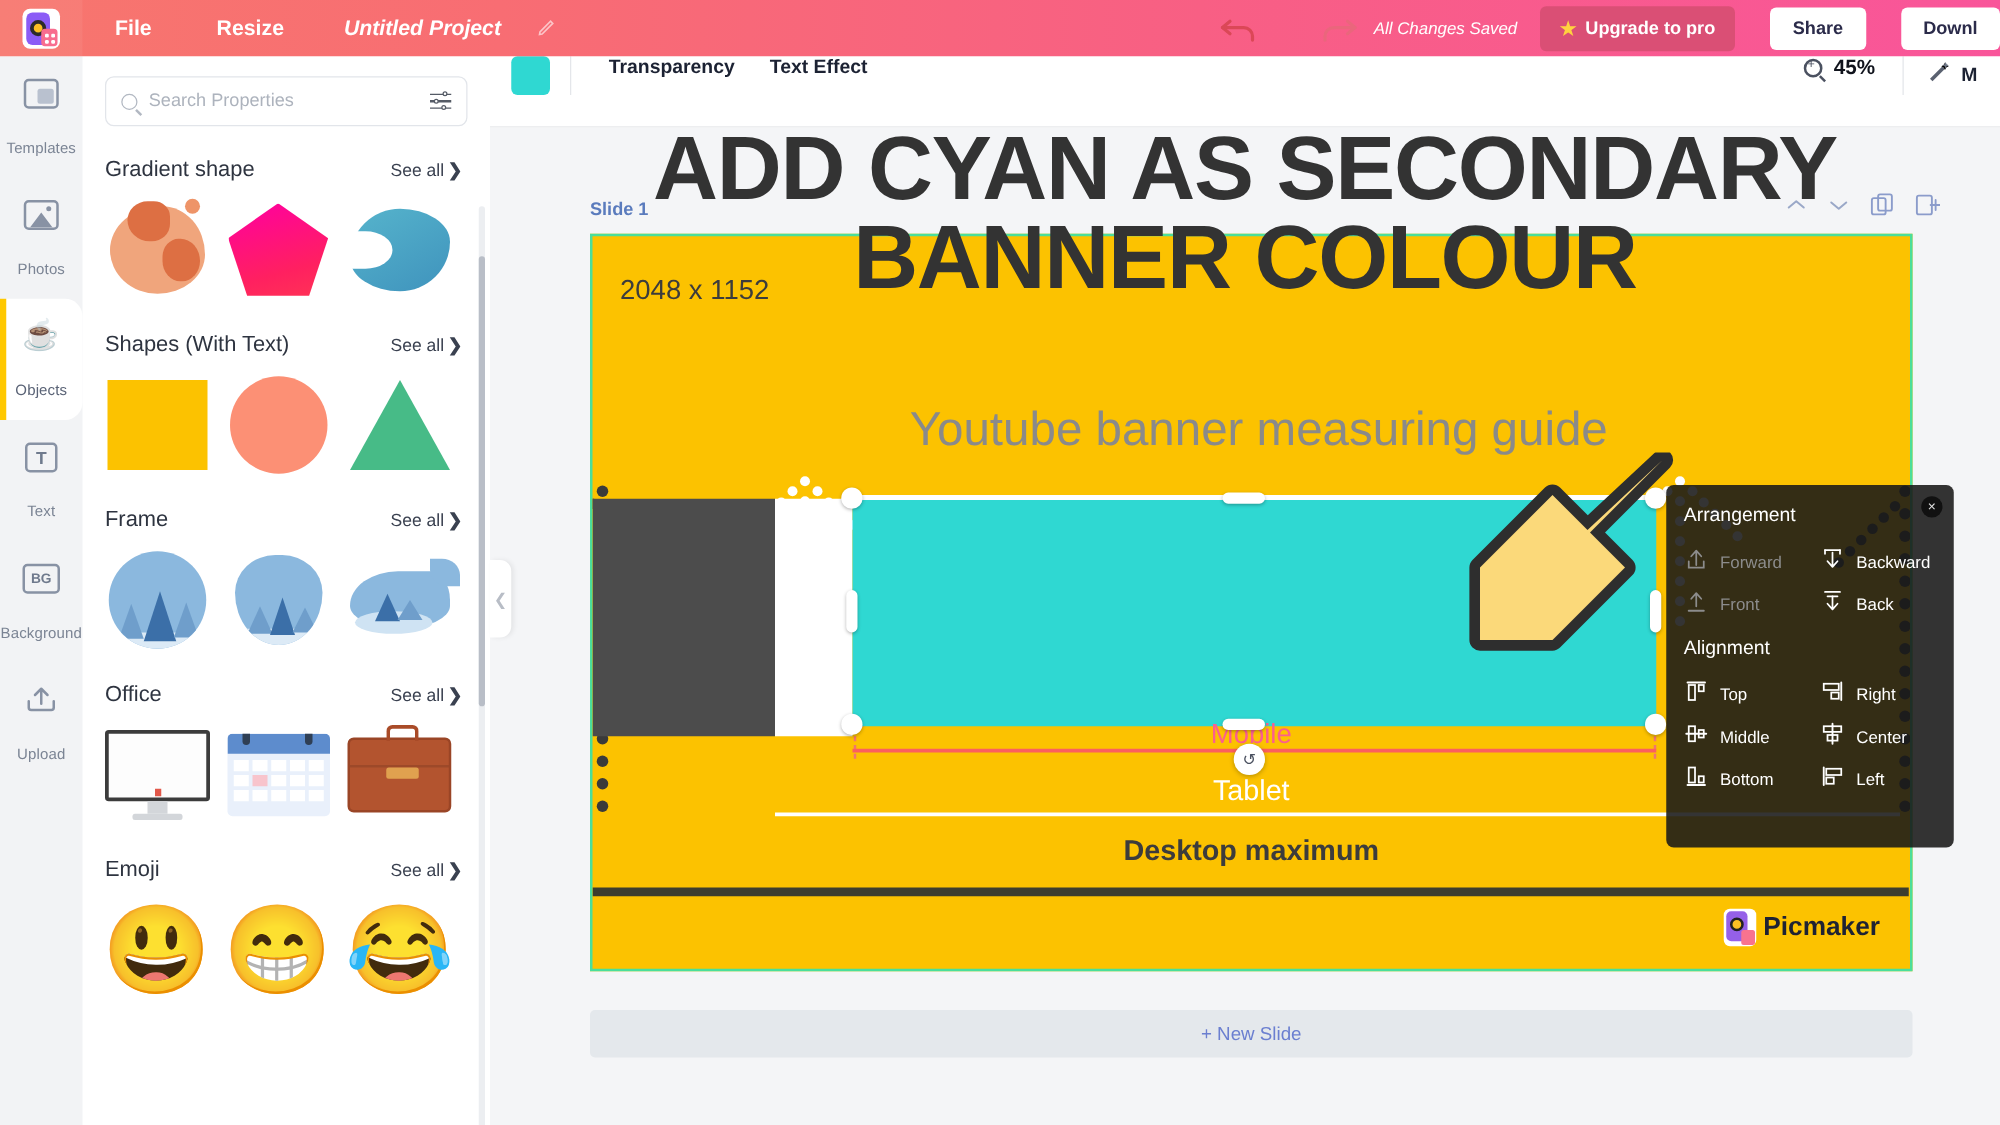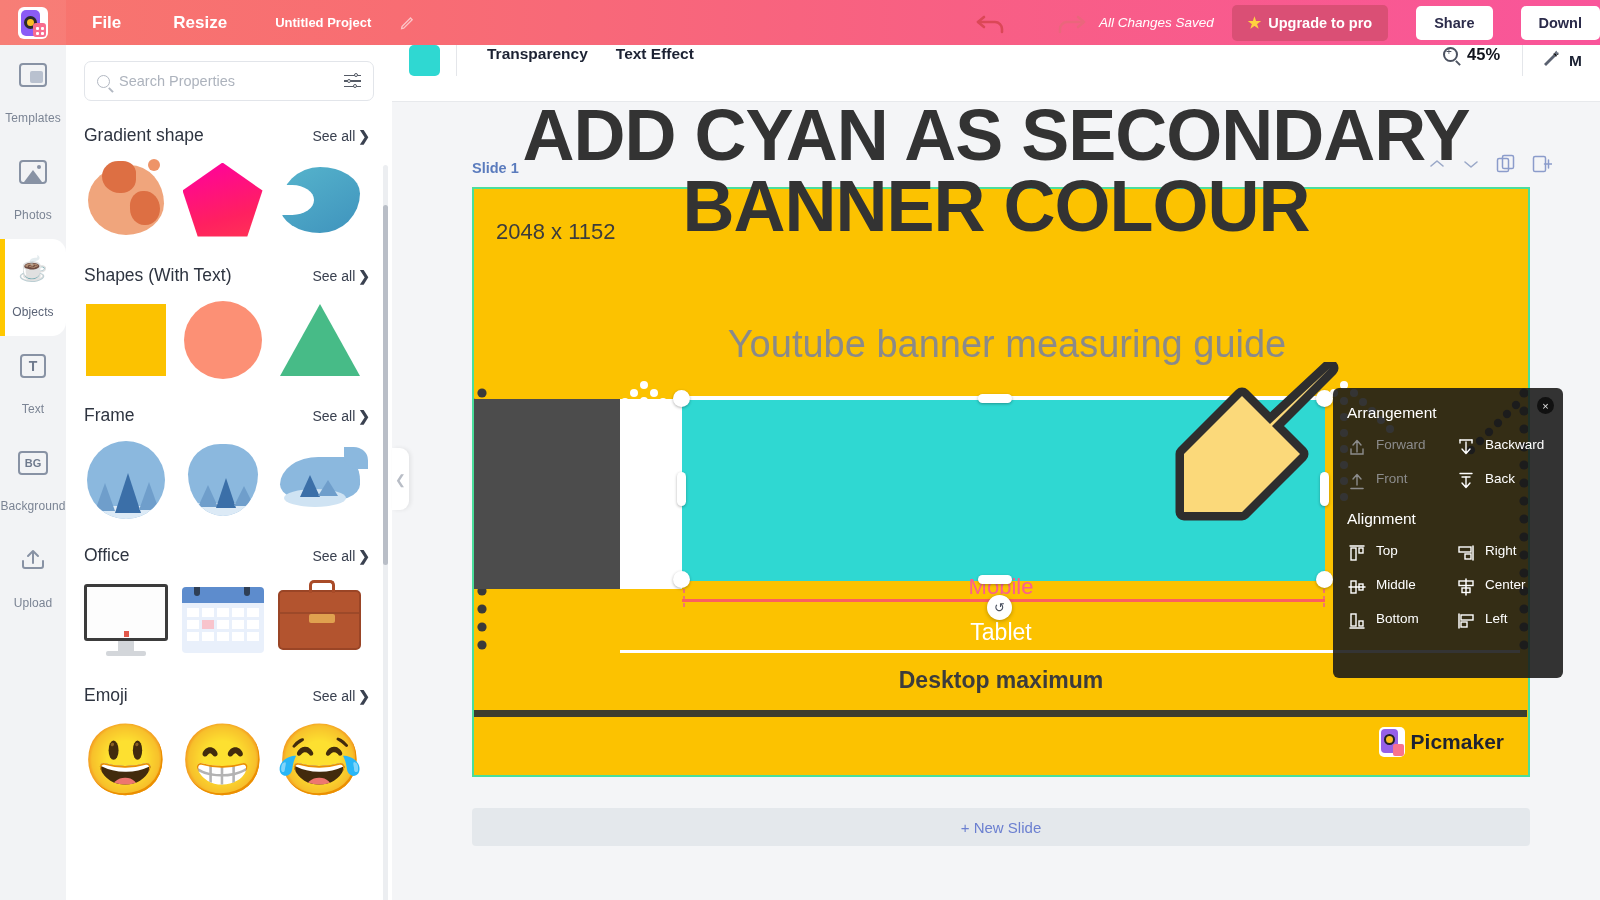--- a/index.html
+++ b/index.html
@@ -47,22 +47,22 @@
     background: #ffffff; border-radius: 1px;
   }
   .logo-mark .lm-pink::before { left: 3px; top: 4px; }
   .logo-mark .lm-pink::after { left: 8px; top: 4px; box-shadow: -5px 5px 0 #ffffff, 0 5px 0 #ffffff; }
 
   .tb-menu {
     color: #ffffff; font-size: 17px; font-weight: 700;
     padding: 0 26px; line-height: 45px; cursor: pointer;
   }
   .tb-title {
-    color: #ffffff; font-size: 13px; font-weight: 700;
-    padding: 0 22px; line-height: 45px;
+    color: #ffffff; font-size: 17px; font-weight: 700;
+    padding: 0 22px; line-height: 45px; font-style: italic;
   }
   .tb-pencil { color: rgba(255,255,255,0.55); font-size: 15px; cursor: pointer; padding: 0 6px; }
   .tb-spacer { flex: 1; }
   .tb-undo-group { display: flex; gap: 44px; align-items: center; margin-right: 12px; }
   .tb-icon-btn { cursor: pointer; opacity: .85; display: flex; align-items: center; }
   .tb-saved {
     color: #ffffff; font-size: 13.5px; font-style: italic;
     margin-right: 18px; white-space: nowrap;
   }
   .btn-upgrade {
@@ -497,21 +497,21 @@
     position: absolute; right: 9px; top: 9px; width: 17px; height: 17px;
     border-radius: 50%; background: #111111; color: #e6e6e6;
     font-size: 11px; display: flex; align-items: center; justify-content: center;
     cursor: pointer;
   }
   .arr-head {
     font-size: 15.5px; font-weight: 400; padding: 16px 0 10px 14px; color: #ffffff;
   }
   .arr-grid { display: grid; grid-template-columns: 1fr 1fr; row-gap: 4px; padding: 0 6px; }
   .arr-cell {
-    display: flex; align-items: flex-start; gap: 9px; padding: 5px 4px 5px 8px;
+    display: flex; align-items: flex-end; gap: 9px; padding: 5px 4px 5px 8px;
     font-size: 13.5px; cursor: pointer;
   }
   .arr-cell.dim { color: #8c8c8c; cursor: default; }
   .arr-ico { width: 20px; height: 20px; flex: none; display: flex; align-items: center; justify-content: center; }
 
   
   .new-slide {
     position: absolute; left: 472px; top: 808px;
     width: 1056px; height: 38px; background: #e4e8ec;
     border-radius: 4px; display: flex; align-items: center;

